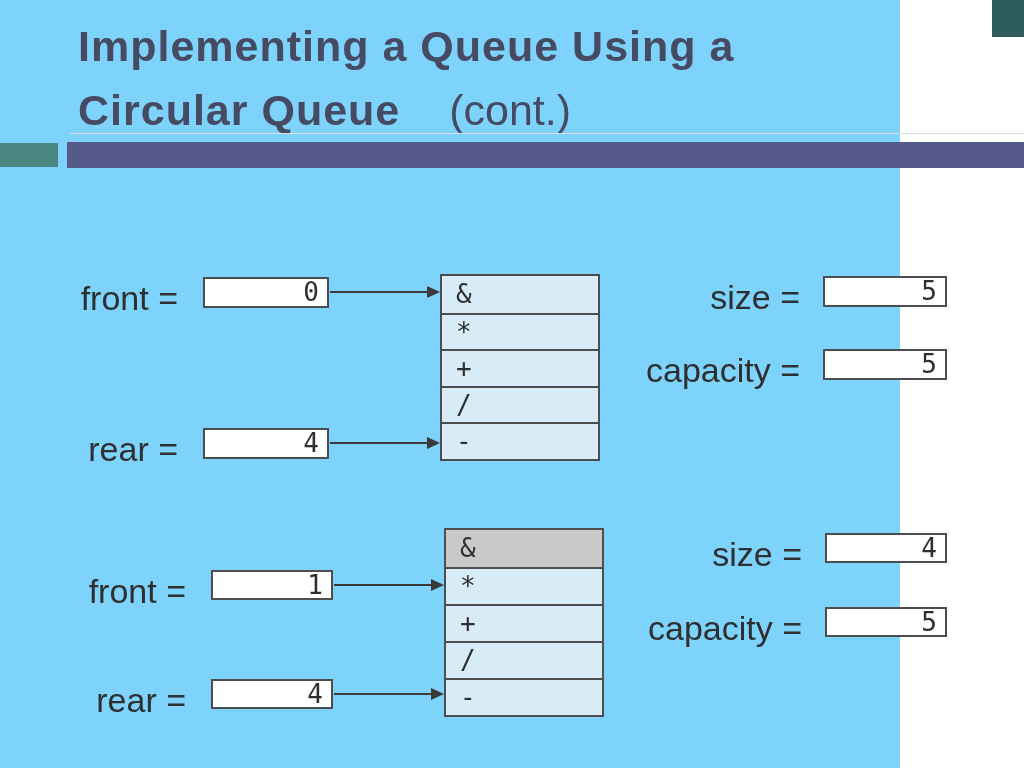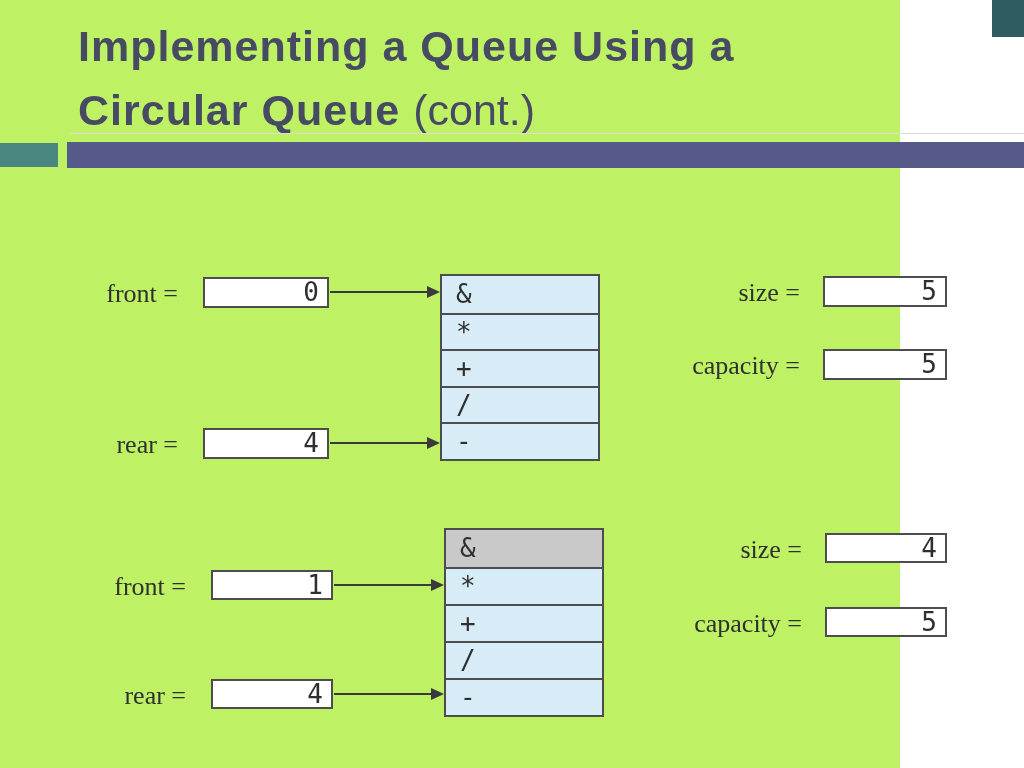--- a/index.html
+++ b/index.html
@@ -1,31 +1,31 @@
 <!DOCTYPE html>
 <html><head>
 <meta charset="utf-8">
 <style>
   html,body{margin:0;padding:0;}
   body{width:1024px;height:768px;background:#ffffff;overflow:hidden;
        font-family:"Liberation Sans",sans-serif;}
-  .slide{position:relative;width:900px;height:768px;background:#bef264;}
+  .slide{position:relative;width:900px;height:768px;background:#7dd3fc;}
 
   
   .corner-tab{position:absolute;left:992px;top:0;width:32px;height:37px;background:#2e5c5f;}
   .title{position:absolute;left:78px;top:14px;width:900px;
          font-size:43px;font-weight:700;letter-spacing:1px;line-height:64px;color:#474a63;}
-  .title .light{font-weight:400;letter-spacing:0;}
+  .title .light{font-weight:400;letter-spacing:0;margin-left:36px;}
   .title-rule{position:absolute;left:70px;top:133px;width:954px;height:1px;background:#dcdcdf;}
   .bar-teal{position:absolute;left:0;top:143px;width:58px;height:24px;background:#4a8680;}
   .bar-purple{position:absolute;left:67px;top:142px;width:957px;height:26px;background:#565a8a;}
 
   
   .dlabel{position:absolute;text-align:right;
-          font-family:Liberation Serif, serif;font-size:26px;color:#2f2f2f;white-space:pre;}
+          font-family:Liberation Sans, sans-serif;font-size:34px;color:#2f2f2f;white-space:pre;}
   .vbox{position:absolute;background:#fff;border:2px solid #4d4d4d;box-sizing:border-box;
         font-family:"DejaVu Sans Mono",monospace;font-size:26px;color:#2f2f2f;
         text-align:right;padding-right:8px;}
   .arrow{position:absolute;height:0;border-top:2px solid #3a3a3a;}
   .arrow::after{content:'';position:absolute;right:-13px;top:-7px;width:0;height:0;
         border-left:13px solid #3a3a3a;border-top:6px solid transparent;border-bottom:6px solid transparent;}
   .array{position:absolute;border:2px solid #4d4d4d;box-sizing:content-box;}
   .cell{width:156px;background:#d7ecf7;box-sizing:border-box;
         font-family:"DejaVu Sans Mono",monospace;font-size:26px;color:#2f2f2f;
         padding-left:14px;}

